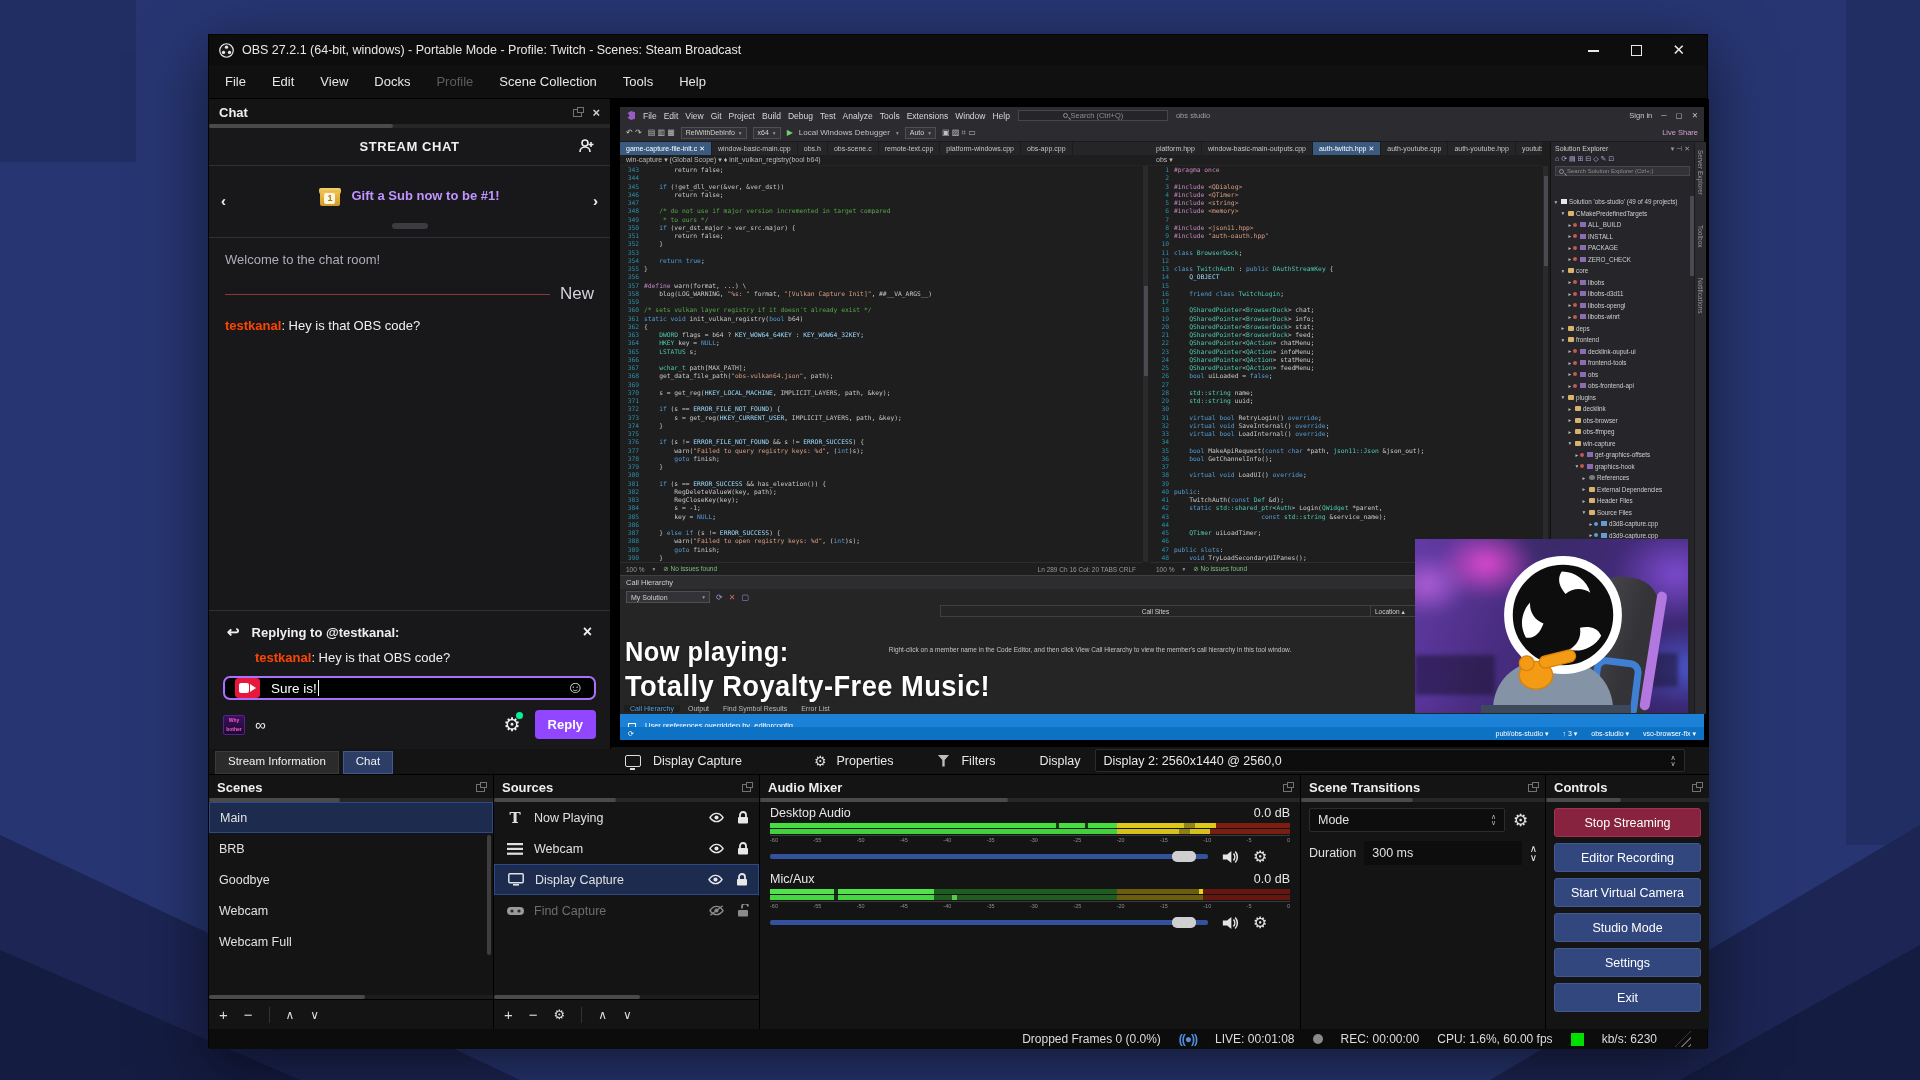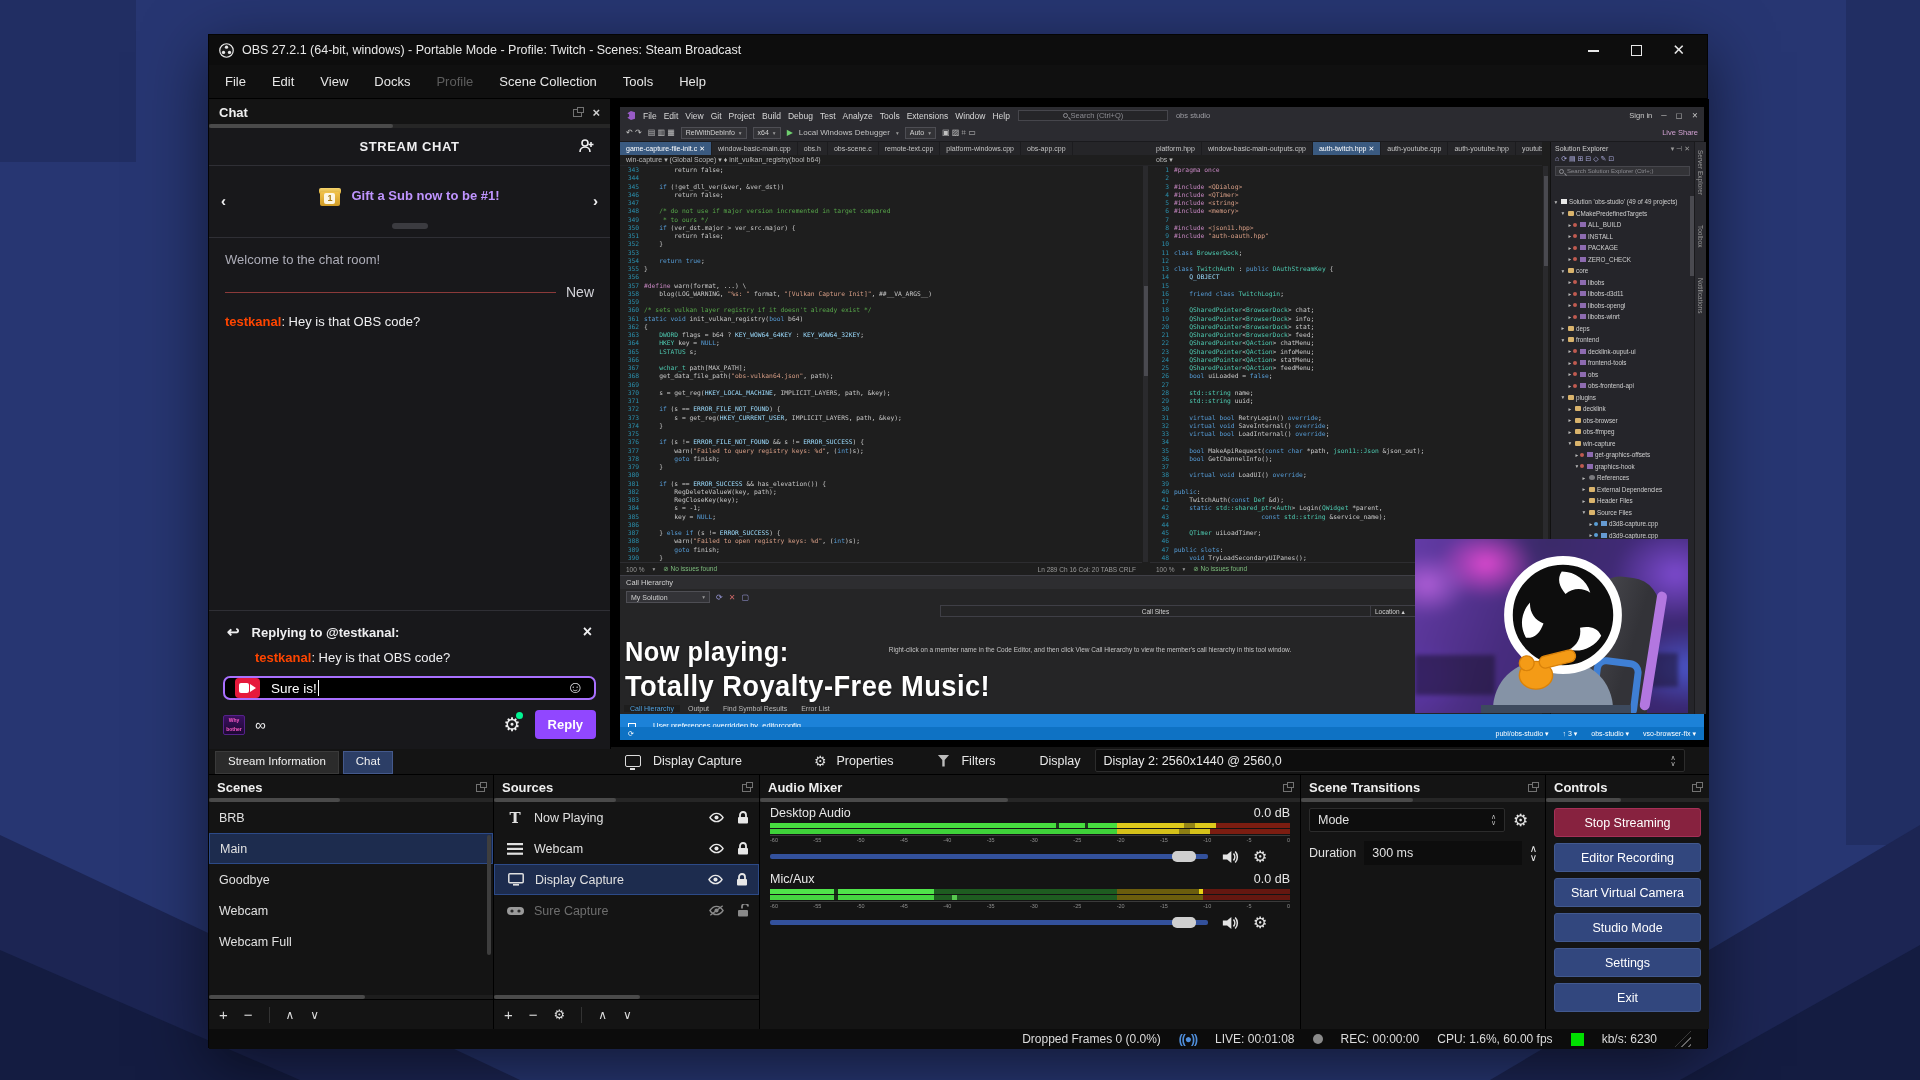--- a/index.html
+++ b/index.html
@@ -43,21 +43,21 @@
   .gift { position:relative; width:22px; height:20px; }
   .gift .box { position:absolute; left:1px; top:6px; width:20px; height:14px; background:linear-gradient(#f2c24a,#cf9a25); border-radius:2px; }
   .gift .lid { position:absolute; left:0; top:2px; width:22px; height:6px; background:linear-gradient(#f7d56e,#d8a832); border-radius:2px; }
   .gift .one { position:absolute; left:5px; top:7px; width:11px; height:11px; background:#fdf6e3; border-radius:2px; color:#a67b14; font-size:9px; font-weight:bold; text-align:center; line-height:11px; }
   #gift-text { color:#bf94ff; font-weight:bold; font-size:13px; }
   .pill { position:absolute; left:50%; bottom:8px; transform:translateX(-50%); width:36px; height:6px; border-radius:3px; background:#3b3b40; }
   #tc-msgs { flex:1; padding:14px 16px 0; font-size:13px; position:relative; }
   #welcome { color:#adadb8; }
   #new-divider { display:flex; align-items:center; gap:10px; margin:17px 0 14px; }
   #new-divider .line { flex:1; height:1px; background:#8b3a3a; }
-  #new-divider .lbl { color:#d3d3d9; font-size:14px; }
+  #new-divider .lbl { color:#d3d3d9; font-size:17px; }
   .msg-user { color:#ff4500; font-weight:bold; }
   #tc-reply { border-top:1px solid #2f2f35; padding:12px 14px 10px; }
   #reply-head { display:flex; align-items:center; font-size:13px; font-weight:bold; }
   #reply-head .arr { font-size:15px; margin:0 12px 0 4px; }
   #reply-head .x { margin-left:auto; font-size:16px; color:#efeff1; padding-right:4px; }
   #reply-quote { margin:9px 0 0 32px; font-size:13px; }
   #tc-input { margin-top:11px; height:24px; border:2px solid #a970ff; border-radius:7px; background:#000; display:flex; align-items:center; padding:0 10px; }
   .camicon { width:25px; height:20px; background:#e6193c; border-radius:4px; position:relative; margin-right:11px; }
   .camicon::before { content:""; position:absolute; left:4px; top:5px; width:10px; height:10px; background:#fff; border-radius:2px; }
   .camicon::after { content:""; position:absolute; left:15px; top:6px; border-top:4px solid transparent; border-bottom:4px solid transparent; border-left:6px solid #fff; }
@@ -121,21 +121,21 @@
   #callh .ttl { height:13px; font-size:7.5px; color:#d0d0d0; padding:2px 6px 0; background:#2d2d30; }
   #callh .tools { height:16px; display:flex; align-items:center; gap:6px; padding:0 6px; }
   #callh .glyph { color:#9a9adc; font-size:8px; }
   #ch-cols { position:absolute; left:320px; top:29px; width:602px; height:12px; border:1px solid #3f3f46; display:flex; color:#cfcfcf; font-size:6.5px; }
   #ch-cols .c1 { flex:1; text-align:center; border-right:1px solid #3f3f46; line-height:11px; }
   #ch-cols .c2 { width:170px; padding-left:4px; line-height:11px; }
   #ch-hint { position:absolute; left:60px; top:70px; width:820px; text-align:center; color:#c5c5c5; font-size:6.5px; }
   #vs-paneltabs { position:absolute; left:0; top:595px; width:922px; height:12px; background:#252526; display:flex; gap:2px; padding-left:4px; font-size:7px; align-items:center; }
   #vs-paneltabs .ptab { color:#b9b9b9; padding:0 6px; }
   #vs-paneltabs .ptab.active { color:#4ea0e0; background:#1e1e1e; }
-  #vs-infobar { position:absolute; left:0; top:607px; width:100%; height:23px; background:#1c82d8; color:#fff; font-size:7.5px; display:flex; align-items:center; gap:17px; padding:0 8px; }
+  #vs-infobar { position:absolute; left:0; top:607px; width:100%; height:23px; background:#1c82d8; color:#fff; font-size:7.5px; display:flex; align-items:center; gap:9px; padding:0 8px; }
   #vs-infobar .ic { width:8px; height:6px; border:1px solid #fff; }
   #vs-statusbar { position:absolute; left:0; top:620px; width:100%; height:13px; background:#0e72c4; color:#fff; font-size:7px; display:flex; align-items:center; padding:0 8px; gap:14px; }
   #vs-statusbar .right { margin-left:auto; display:flex; gap:14px; align-items:center; }
   
   #vs-se { position:absolute; left:930px; top:35px; width:144px; height:572px; background:#25252a; border-left:1px solid #111; color:#d0d0d0; }
   #vs-se .ttl { font-size:7px; padding:3px 4px 1px; color:#cfcfcf; display:flex; }
   #vs-se .ttl .ic { margin-left:auto; color:#9a9a9a; }
   #se-tools { display:flex; gap:4px; padding:1px 4px; color:#a8a8d8; font-size:7px; }
   #se-search { margin:2px 4px; height:10px; background:#333337; border:1px solid #46464c; color:#8c8c92; font-size:6px; display:flex; align-items:center; gap:3px; padding:0 3px; }
   #se-tree { position:absolute; left:0; top:54px; bottom:0; width:140px; overflow:hidden; }
@@ -907,22 +907,22 @@
       </div>
     </div>
 
     <div class="dock" id="dock-scenes">
       <div class="dock-title">
           <span>Scenes</span>
           <span class="dock-pop"></span>
         </div>
       <div class="dock-underline"></div>
       <div id="scenes-list">
+          <div class="listrow selected">Main</div>
           <div class="listrow">BRB</div>
-          <div class="listrow selected">Main</div>
           <div class="listrow">Goodbye</div>
           <div class="listrow">Webcam</div>
           <div class="listrow">Webcam Full</div>
         </div>
       <div class="vlistscroll"></div>
       <div class="hscroll">
           <span class="thumb"></span>
         </div>
       <div class="dock-toolbar">
         <span>+</span>
@@ -1008,21 +1008,21 @@
             </span>
           </div>
           <div class="listrow disabled">
             <span class="src-ic">
               <svg width="17" height="10" viewBox="0 0 17 10">
                 <rect x="0" y="1" width="17" height="8" rx="4" fill="#9a9a9a"></rect>
                 <circle cx="5" cy="5" r="1.6" fill="#2a2a2a"></circle>
                 <circle cx="12" cy="5" r="1.6" fill="#2a2a2a"></circle>
               </svg>
             </span>
-            <span>Sure Capture</span>
+            <span>Find Capture</span>
             <span class="row-icons">
               <span>
                 <svg width="17" height="11" viewBox="0 0 24 16">
                   <path d="M12 2 C6.5 2 2.5 8 2.5 8 S6.5 14 12 14 21.5 8 21.5 8 17.5 2 12 2 Z" fill="none" stroke="#8a8a8a" stroke-width="2"></path>
                   <circle cx="12" cy="8" r="3" fill="#8a8a8a"></circle>
                   <line x1="3" y1="15" x2="21" y2="1" stroke="#8a8a8a" stroke-width="2"></line>
                 </svg>
               </span>
               <span>
                 <svg width="12" height="13" viewBox="0 0 12 13">

